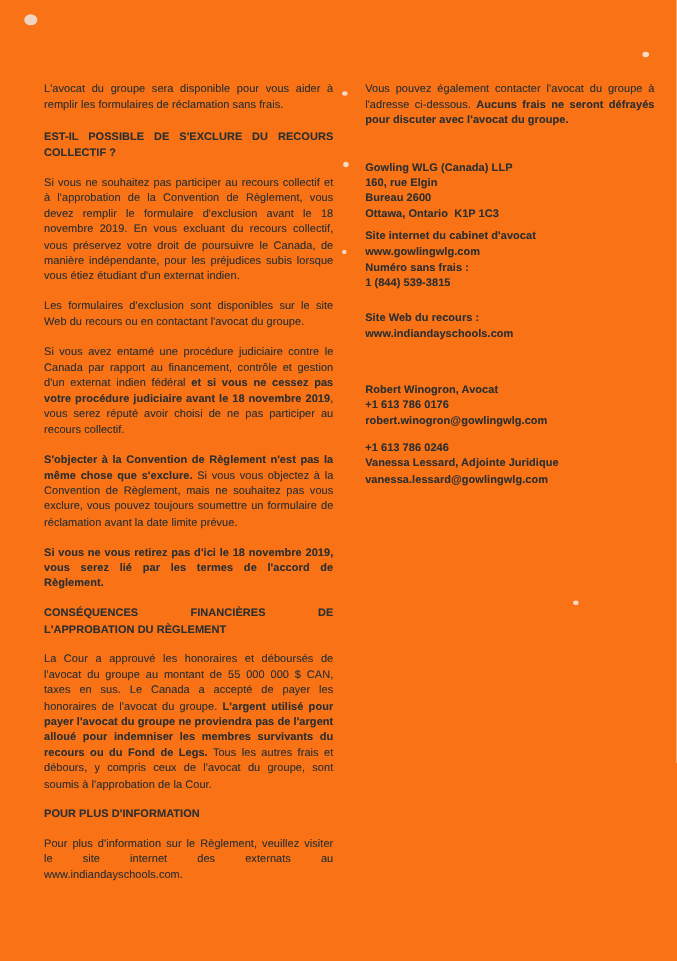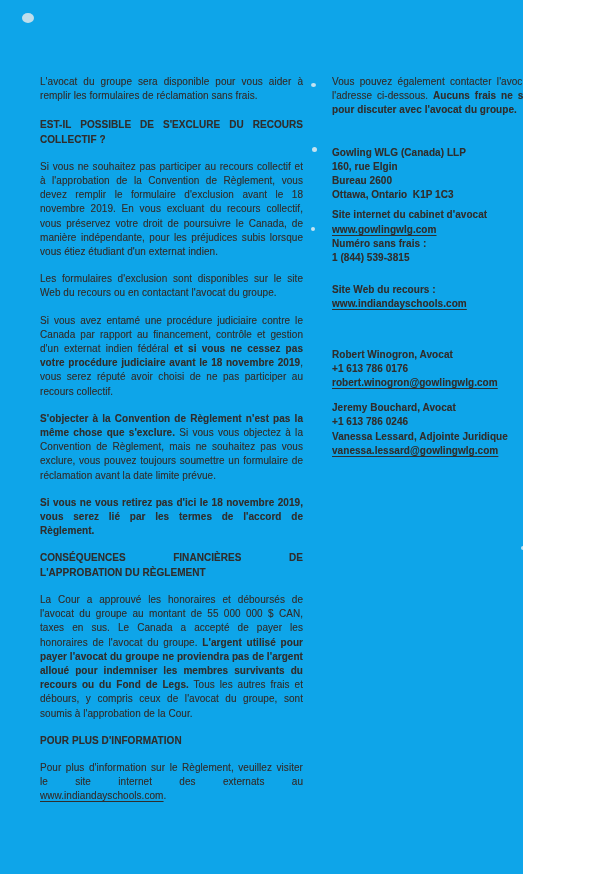--- a/index.html
+++ b/index.html
@@ -1,34 +1,34 @@
 <!DOCTYPE html>
 <html><head>
 <meta charset="utf-8">
 <style>
   html,body{margin:0;padding:0;}
   .page{
     position:relative;
-    width:523px;height:874px;
-    background:#0ea5e9;
+    width:615px;height:874px;
+    background:#f97316;
     overflow:hidden;
     font-family:"Liberation Sans","DejaVu Sans",sans-serif;
   }
   .col{position:absolute;top:75px;width:263px;color:#2e2e2e;}
   .col-left{left:40px;}
   .col-right{left:332px;}
   .block{font-size:10px;line-height:14.2px;letter-spacing:0.05px;
          text-shadow:0 0 0.3px rgba(70,70,70,0.45);}
   .para{text-align:justify;}
   .heading{font-weight:bold;text-align:justify;}
   .lines{text-align:left;}
   .line{min-height:14.2px;}
   .jl{text-align:justify;text-align-last:justify;}
   .b{font-weight:bold;}
-  .u{text-decoration:underline;text-underline-offset:1.5px;text-decoration-thickness:1px;}
+  .u{text-underline-offset:1.5px;text-decoration-thickness:1px;}
   .b.u{text-decoration-thickness:1.4px;}
   
   .artifact{position:absolute;border-radius:50%;opacity:0.8;}
   .a1{left:22px;top:13px;width:12px;height:10px;background:#ececec;}
   .a2{left:311px;top:83px;width:5px;height:4px;background:#f2f2f2;}
   .a3{left:312px;top:147px;width:5px;height:5px;background:#f1f1f1;}
   .a4{left:311px;top:227px;width:4px;height:4px;background:#f3f3f3;}
   .a5{left:584px;top:47px;width:6px;height:5px;background:#f4f4f4;}
   .a6{left:521px;top:546px;width:5px;height:4px;background:#f3f3f3;}
 </style>
@@ -80,21 +80,20 @@
       <div class="block lines" style="margin-top: 18px;">
         <div class="line"><span class="b">Site Web du recours :</span></div>
         <div class="line"><span class="b u">www.indiandayschools.com</span></div>
       </div>
       <div class="block lines" style="margin-top: 36px;">
         <div class="line"><span class="b">Robert Winogron, Avocat</span></div>
         <div class="line"><span class="b">+1 613 786 0176</span></div>
         <div class="line"><span class="b u">robert.winogron@gowlingwlg.com</span></div>
       </div>
       <div class="block lines" style="margin-top: 11px;">
-        <div class="line"><span class="b">Jeremy Bouchard, Avocat</span></div>
         <div class="line"><span class="b">+1 613 786 0246</span></div>
       </div>
       <div class="block lines" style="margin-top: 0;">
         <div class="line"><span class="b">Vanessa Lessard, Adjointe Juridique</span></div>
         <div class="line"><span class="b u">vanessa.lessard@gowlingwlg.com</span></div>
       </div>
     </div>
 </div>
 
 </body></html>

